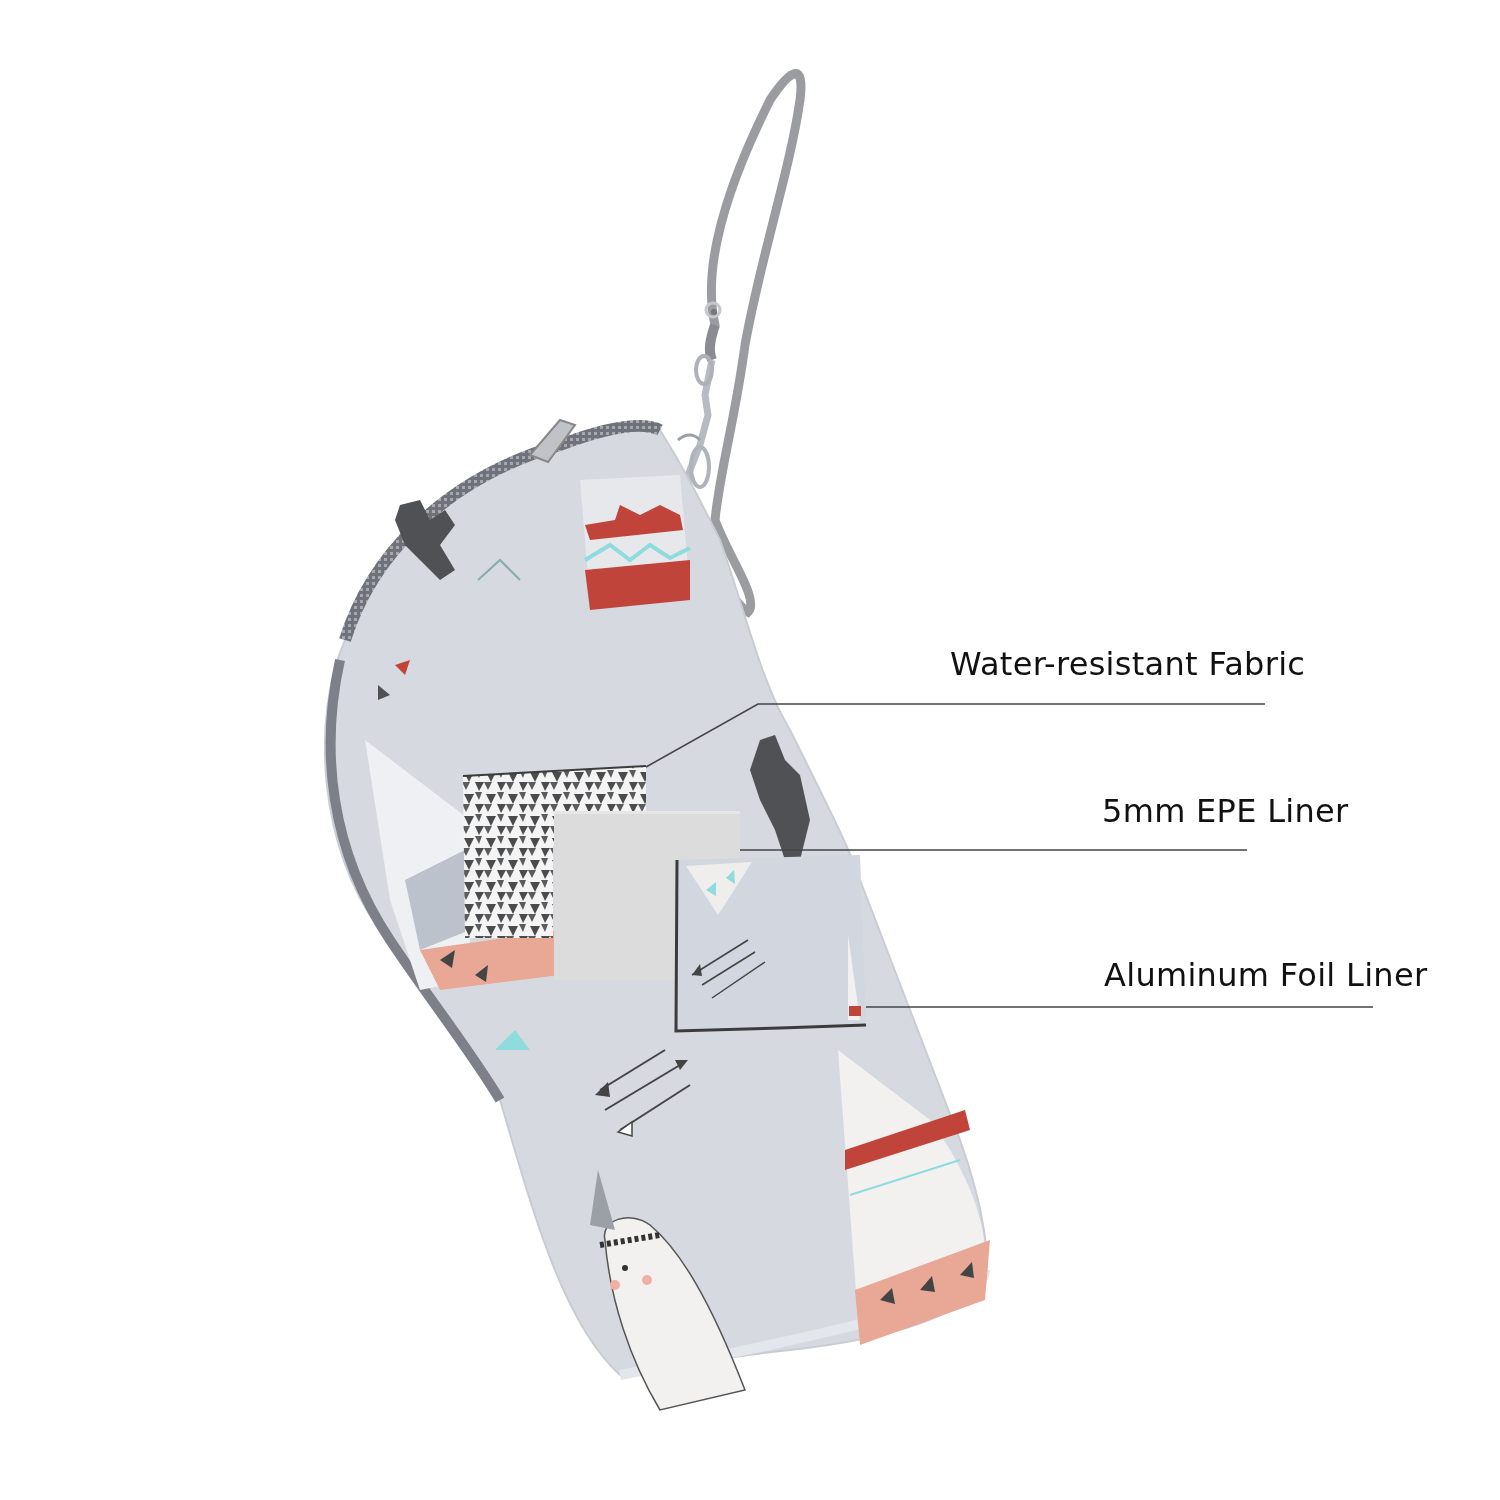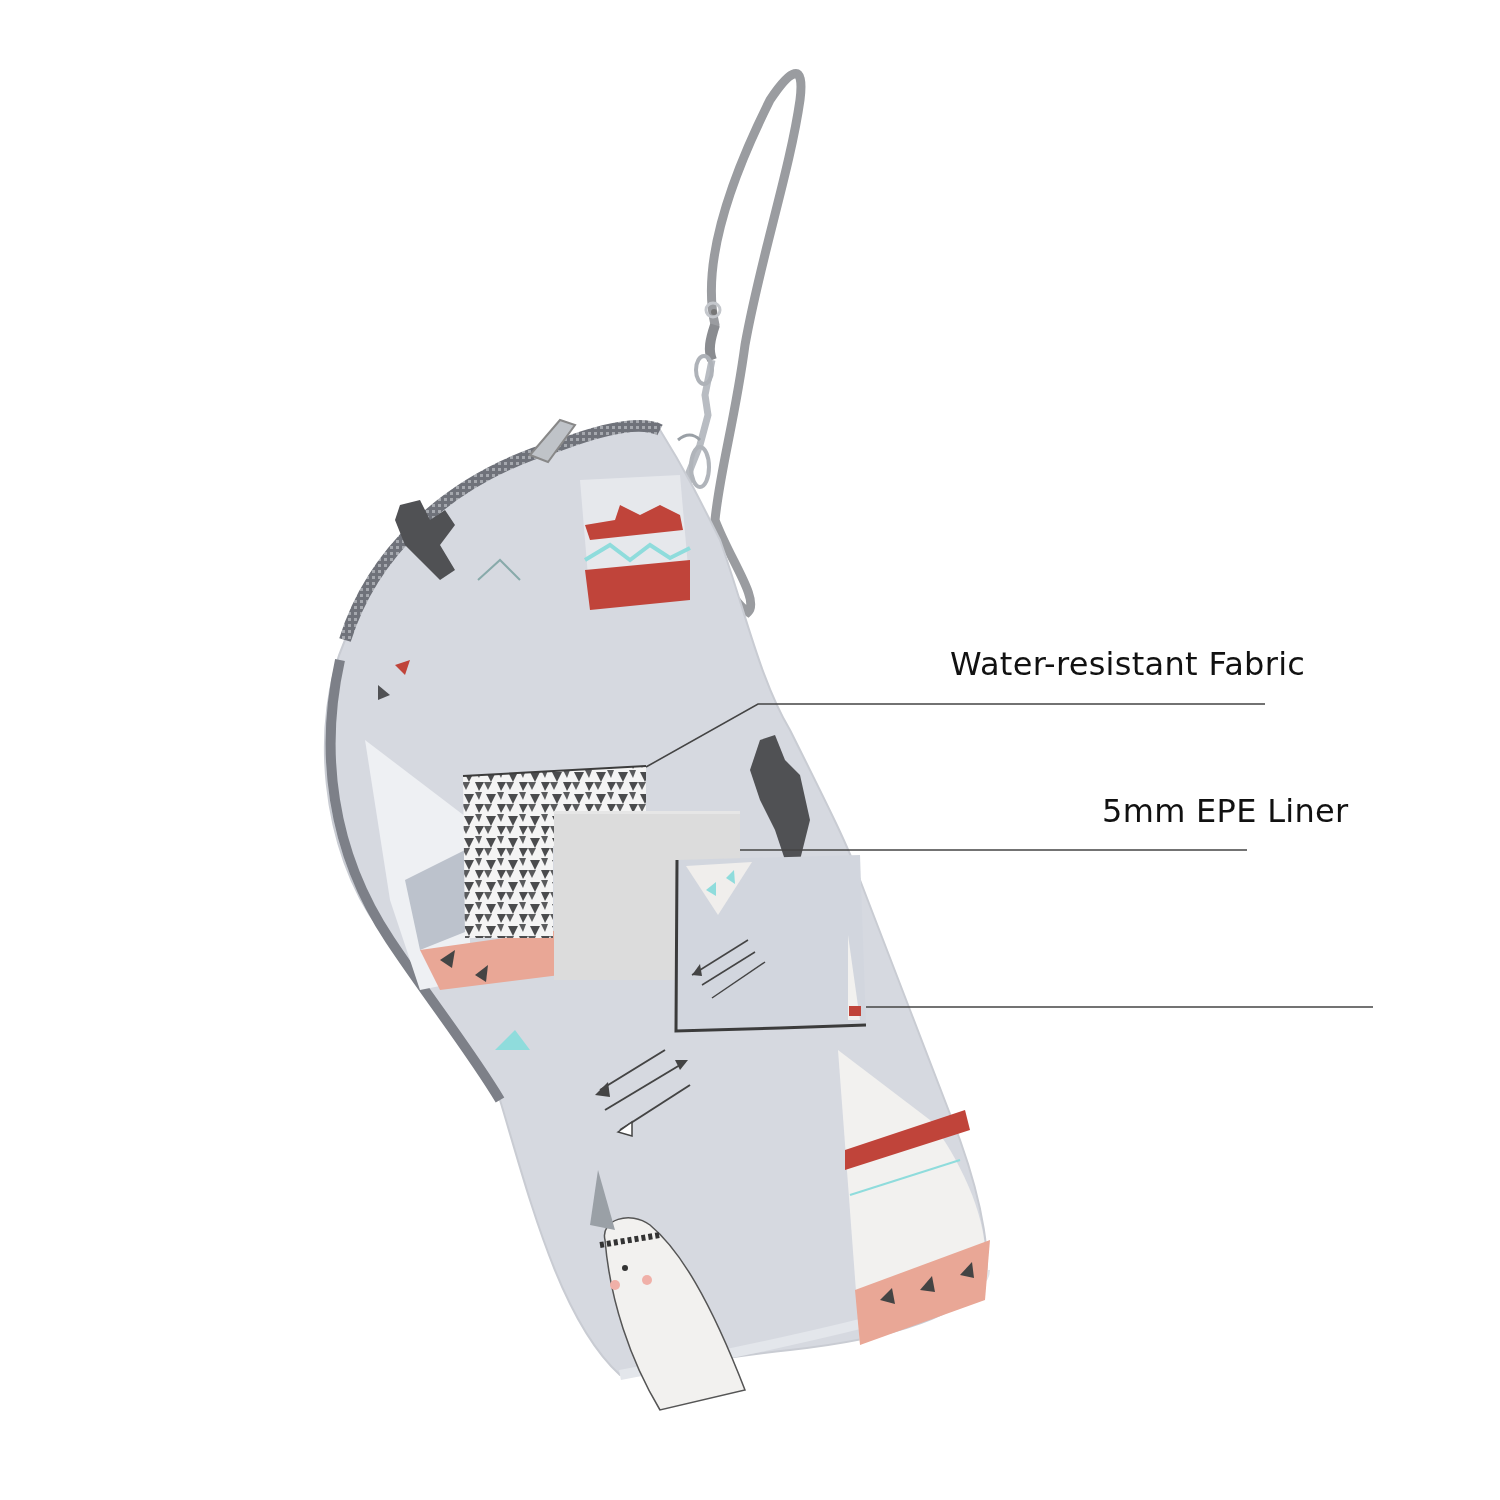--- a/index.html
+++ b/index.html
@@ -132,13 +132,14 @@
 
     <g stroke="#444444" stroke-width="1.6" fill="none">
       <polyline points="646,767 758,704 1265,704"></polyline>
       <polyline points="740,850 1247,850"></polyline>
       <polyline points="866,1007 1373,1007"></polyline>
     </g>
   </svg>
 
   <div class="label" style="left:950px;top:645px;">Water-resistant Fabric</div>
   <div class="label" style="left:1102px;top:792px;">5mm EPE Liner</div>
+  <div class="label" style="left:1104px;top:956px;">Aluminum Foil Liner</div>
 </div>
 
 </body></html>

